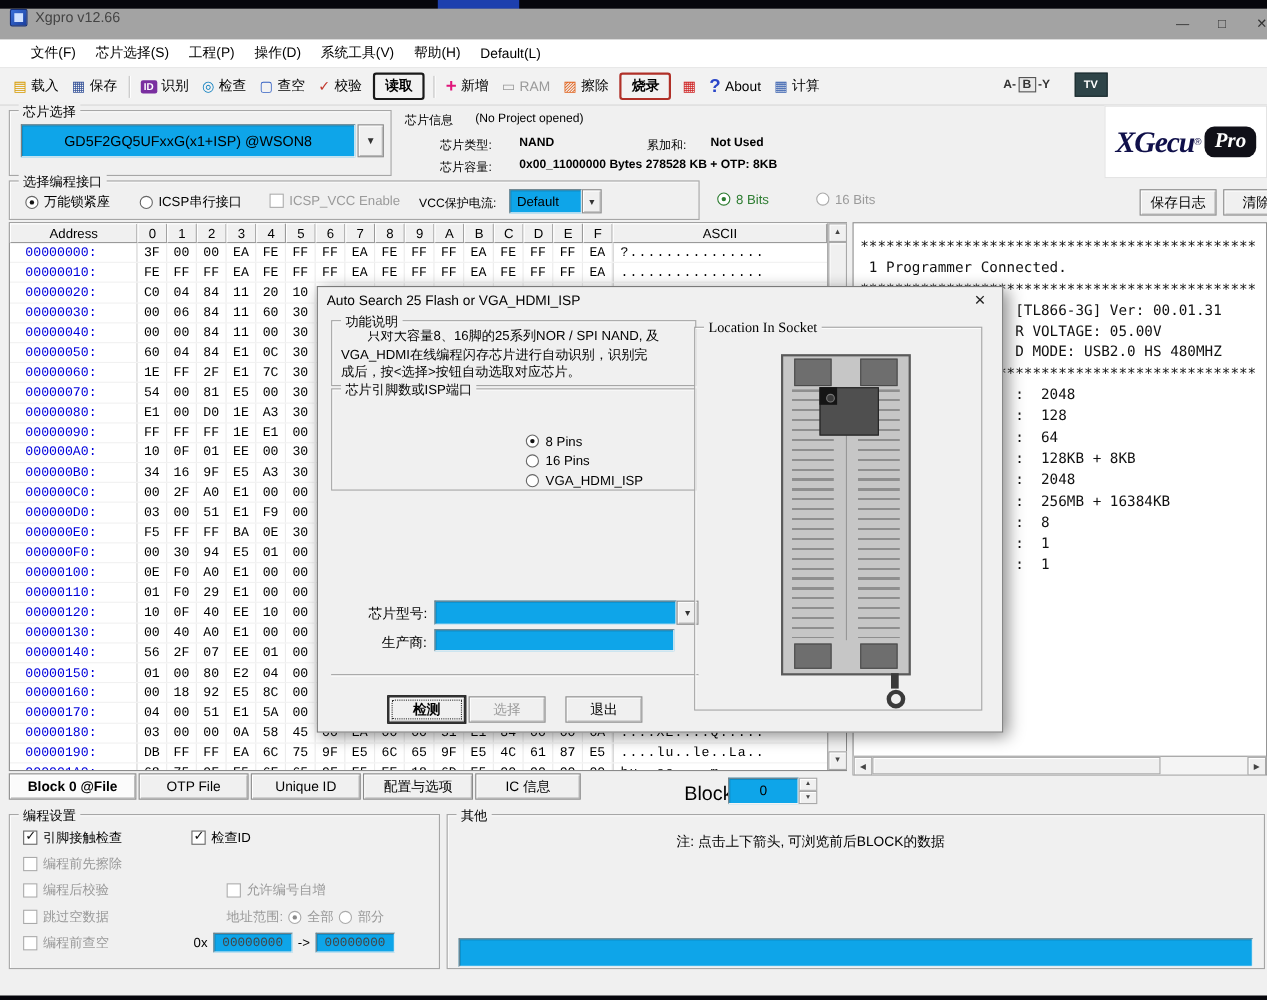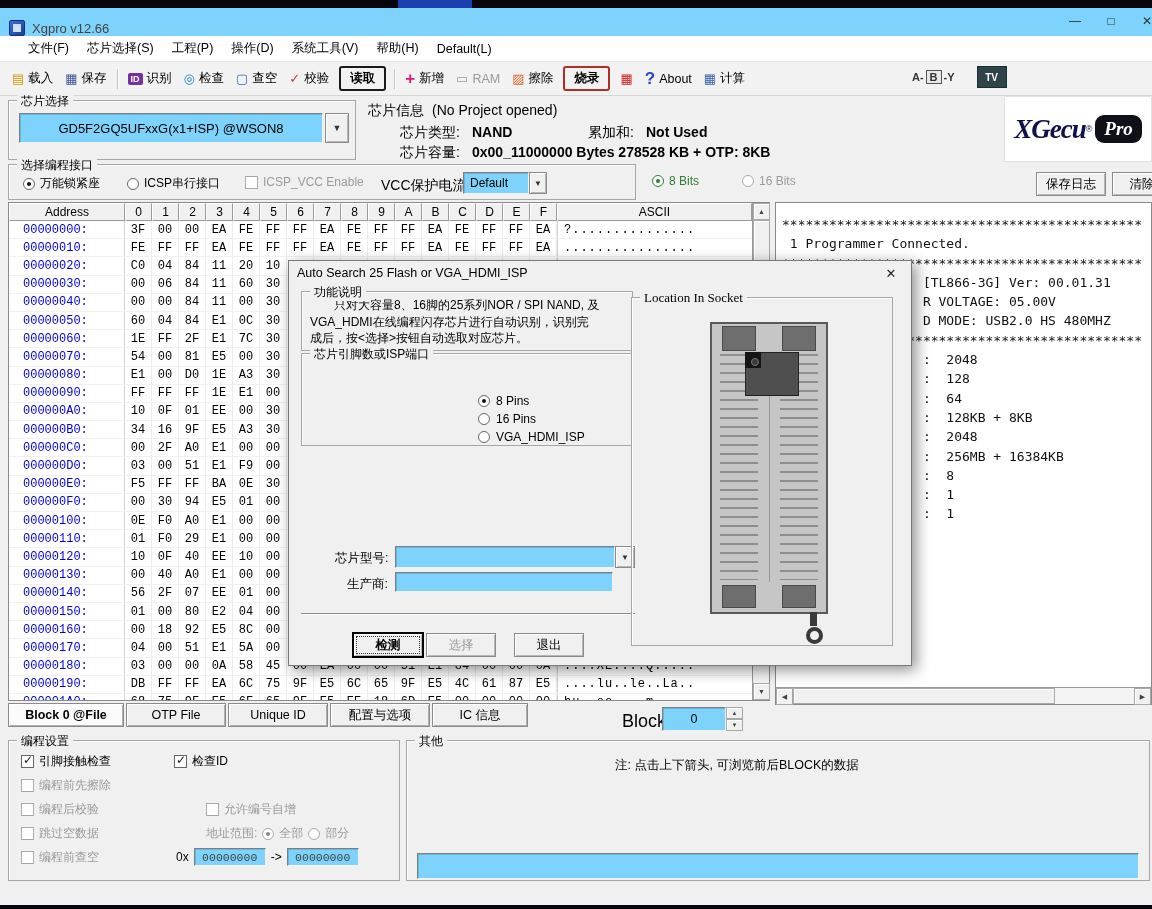--- a/index.html
+++ b/index.html
@@ -1,20 +1,20 @@
 <!DOCTYPE html>
 <html><head>
 <meta charset="utf-8">
 <style>
 *{margin:0;padding:0;box-sizing:border-box}
 html,body{width:1152px;height:909px;overflow:hidden;background:#06060c;font-family:"Liberation Sans","DejaVu Sans",sans-serif;font-size:12px;color:#000;position:relative}
 .top-frag{position:absolute;left:398px;top:0;width:74px;height:8px;background:#1d3fae}
 .window{position:absolute;left:0;top:8px;width:1152px;height:897px;background:#f0f0f0;overflow:hidden}
 
-.titlebar{position:absolute;left:0;top:0;width:100%;height:28px;background:#7dd3fc;display:flex;align-items:flex-end}
+.titlebar{position:absolute;left:0;top:0;width:100%;height:28px;background:#a3a3a3;display:flex;align-items:flex-start}
 .app-icon{width:16px;height:16px;margin-left:9px;background:linear-gradient(135deg,#3a6fd8,#1b3f9e);border:1px solid #16307a;border-radius:2px;position:relative;flex:none}
 .app-icon::after{content:"";position:absolute;left:3px;top:3px;width:8px;height:8px;background:#cfe0ff}
 .title-text{margin-left:7px;color:#444;font-size:13px}
 .cap-btn{position:absolute;top:1px;width:34px;height:24px;display:flex;align-items:center;justify-content:center;color:#333;font-size:12px}
 .cap-min{left:1058px}.cap-max{left:1094px}.cap-close{left:1130px}
 .menubar{position:absolute;left:0;top:28px;width:100%;height:26px;background:#fff;border-bottom:1px solid #e6e6e6;display:flex;padding-left:19px}
 .menu-item{padding:0 9px;height:100%;display:flex;align-items:center;font-size:12.5px}
 .toolbar{position:absolute;left:0;top:54px;width:100%;height:34px;background:#f2f2f2;border-bottom:1px solid #d6d6d6;display:flex;align-items:center}
 .tb-items{display:flex;align-items:center;height:100%;padding-left:6px}
 .tb-item{display:flex;align-items:center;gap:4px;padding:3px 6px;font-size:12.5px;white-space:nowrap}
@@ -25,21 +25,21 @@
 .tb-sep{width:1px;height:20px;background:#c4c4c4;margin:0 4px;box-shadow:1px 0 0 #fff}
 .boxed-black{border:2px solid #1a1a1a;border-radius:3px;font-weight:bold;margin:0 4px;padding:2px 9px}
 .boxed-red{border:2px solid #b03028;border-radius:3px;font-weight:bold;margin:0 4px;padding:2px 9px}
 .tb-right{position:absolute;left:912px;top:4px;display:flex;align-items:center;gap:22px}
 .logic-icon{display:flex;align-items:center;font-size:11px;font-weight:bold;color:#333;gap:2px}
 .logic-b{border:1px solid #555;padding:0 3px;background:#e8e8e8}
 .tv-icon{width:30px;height:22px;background:#2e4448;color:#fff;font-size:10px;font-weight:bold;display:flex;align-items:center;justify-content:center;border:1px solid #1c2c2f}
 
 .gb{position:absolute;border:1px solid #a6a6a6;box-shadow:inset 1px 1px 0 #fdfdfd}
 .gb-label{position:absolute;top:-8px;left:8px;background:#f0f0f0;padding:0 4px;font-size:12px;white-space:nowrap}
-.sunken{background:#7dd3fc;border:1px solid;border-color:#7f7f7f #f2f2f2 #f2f2f2 #7f7f7f;box-shadow:inset 1px 1px 0 rgba(0,0,0,.14)}
+.sunken{background:#0ea5e9;border:1px solid;border-color:#7f7f7f #f2f2f2 #f2f2f2 #7f7f7f;box-shadow:inset 1px 1px 0 rgba(0,0,0,.14)}
 .btn{background:#f0f0f0;border:1px solid #8a8a8a;box-shadow:inset 1px 1px 0 #fff,inset -1px -1px 0 #b8b8b8;display:flex;align-items:center;justify-content:center;font-size:12.5px;position:absolute}
 .btn.default{border:1px solid #000;box-shadow:0 0 0 1px #000,inset 1px 1px 0 #fff,inset -1px -1px 0 #b8b8b8;outline:1px dotted #333;outline-offset:-4px;font-weight:bold}
 .btn.disabled{color:#9a9a9a}
 .rb{display:inline-block;width:12px;height:12px;border-radius:50%;background:#fff;border:1px solid #666;position:relative;flex:none}
 .rb.checked::after{content:"";position:absolute;left:3px;top:3px;width:4px;height:4px;border-radius:50%;background:#111}
 .rb.green{border-color:#2e7d32}.rb.green.checked::after{background:#2e7d32}
 .cb{display:inline-block;width:13px;height:13px;background:#fff;border:1px solid #666;position:relative;flex:none}
 .cb.checked::after{content:"\2713";position:absolute;left:1px;top:-3px;font-size:12px;font-weight:bold;color:#111}
 .ctl{position:absolute;display:flex;align-items:center;gap:5px;font-size:12px;white-space:nowrap}
 .gray{color:#9a9a9a}
@@ -47,21 +47,21 @@
 .gray .rb.checked::after{background:#8a8a8a}
 .combo{position:absolute;display:flex}
 .combo-value{display:flex;align-items:center;padding:0 6px;font-size:12px}
 .combo-btn{background:#f0f0f0;border:1px solid #8a8a8a;box-shadow:inset 1px 1px 0 #fff,inset -1px -1px 0 #b8b8b8;display:flex;align-items:center;justify-content:center;font-size:8px;color:#333;flex:none}
 
 .gb-chipsel{left:8px;top:92px;width:348px;height:60px}
 .chipsel-combo{left:10px;top:12px}
 .chipsel-combo .combo-value{width:304px;height:30px;justify-content:center;font-size:13px}
 .chipsel-combo .combo-btn{width:24px;height:30px;margin-left:2px;font-size:9px}
 .chip-info{position:absolute;left:366px;top:94px;width:640px;height:60px}
-.ci{position:absolute;font-size:14px;white-space:nowrap}
+.ci{position:absolute;font-size:11px;white-space:nowrap}
 .logo{position:absolute;left:1004px;top:88px;width:148px;height:66px;background:#fff;display:flex;align-items:center;justify-content:center;border:1px solid #e2e2e2}
 .logo-brand{font-family:"Liberation Serif","DejaVu Serif",serif;font-style:italic;font-weight:bold;font-size:27px;color:#10104a;letter-spacing:-1px}
 .logo-reg{font-size:9px;vertical-align:super;color:#10104a}
 .logo-pro{background:#101018;color:#fff;font-family:"Liberation Serif","DejaVu Serif",serif;font-style:italic;font-weight:bold;font-size:19px;padding:3px 9px;border-radius:9px;margin-left:3px}
 
 .gb-iface{left:8px;top:156px;width:628px;height:36px}
 .btn-savelog{left:1036px;top:164px;width:70px;height:24px}
 .btn-clear{left:1112px;top:164px;width:60px;height:24px}
 
 .hex-grid{position:absolute;left:8px;top:194px;width:762px;height:499px;background:#fff;border:1px solid #8a8a8a}

